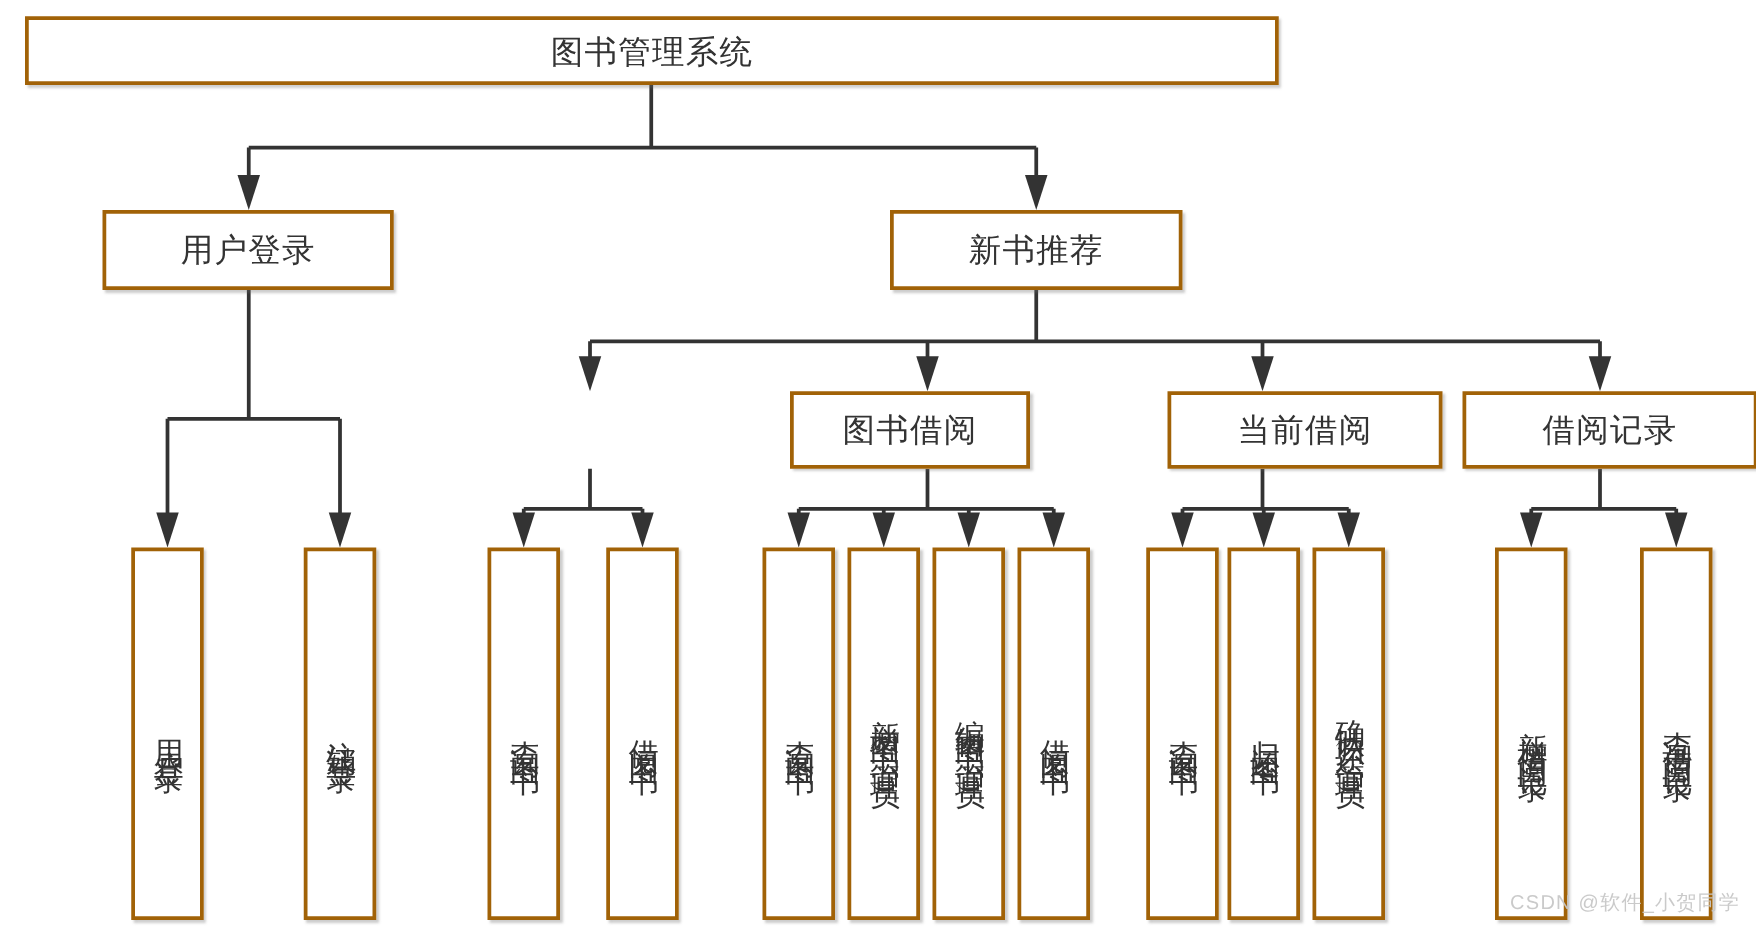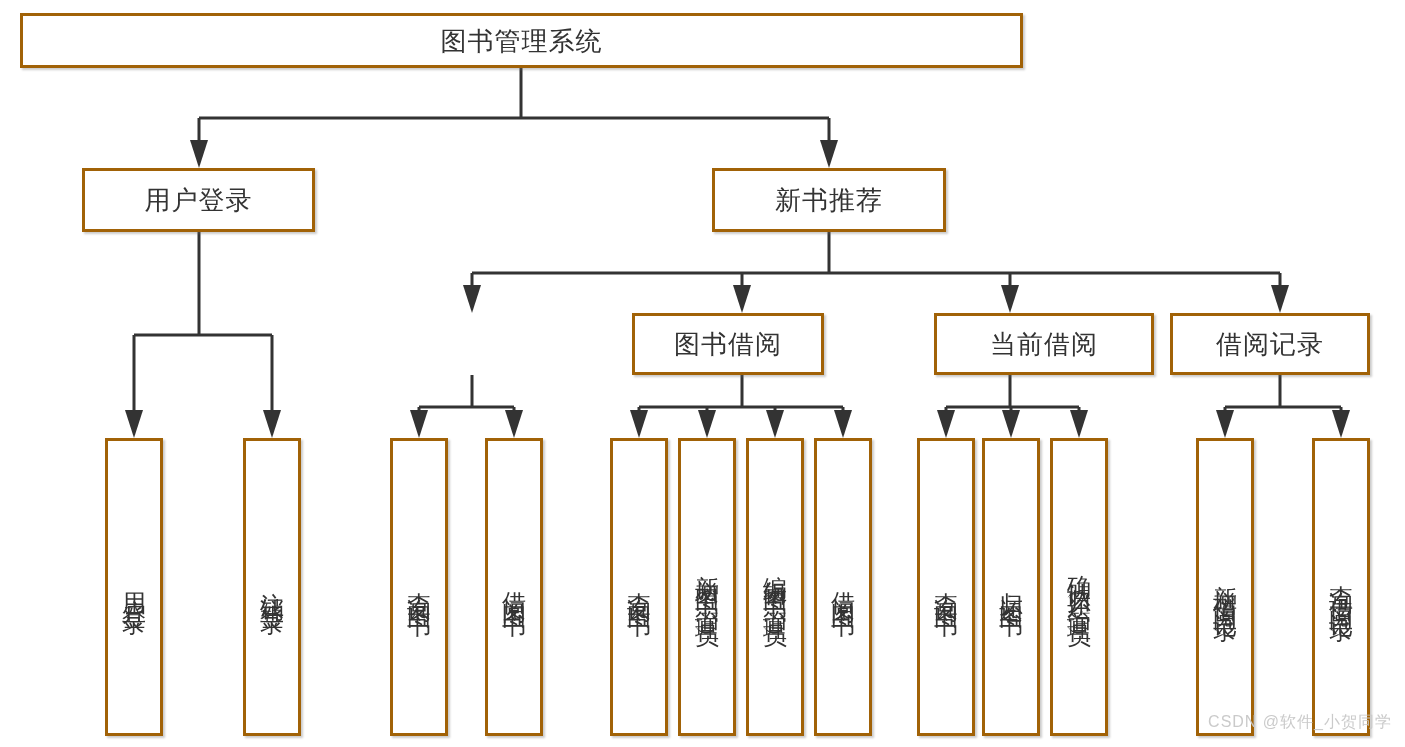--- a/index.html
+++ b/index.html
@@ -93,21 +93,21 @@
   <div class="node" style="left:712px;top:168px;width:234px;height:64px;">
     <span class="htext">新书推荐</span>
   </div>
 
   <div class="node" style="left:632px;top:313px;width:192px;height:62px;">
     <span class="htext">图书借阅</span>
   </div>
   <div class="node" style="left:900px;top:313px;width:220px;height:62px;margin-left:34px;">
     <span class="htext">当前借阅</span>
   </div>
-  <div class="node" style="left:1170px;top:313px;width:200px;height:62px;">
+  <div class="node" style="left:1170px;top:313px;width:236px;height:62px;">
     <span class="htext">借阅记录</span>
   </div>
 
   <div class="node" style="left:105px;top:438px;width:58px;height:298px;">
     <span class="vtext">用户登录</span>
   </div>
   <div class="node" style="left:243px;top:438px;width:58px;height:298px;">
     <span class="vtext">注销登录</span>
   </div>
 

